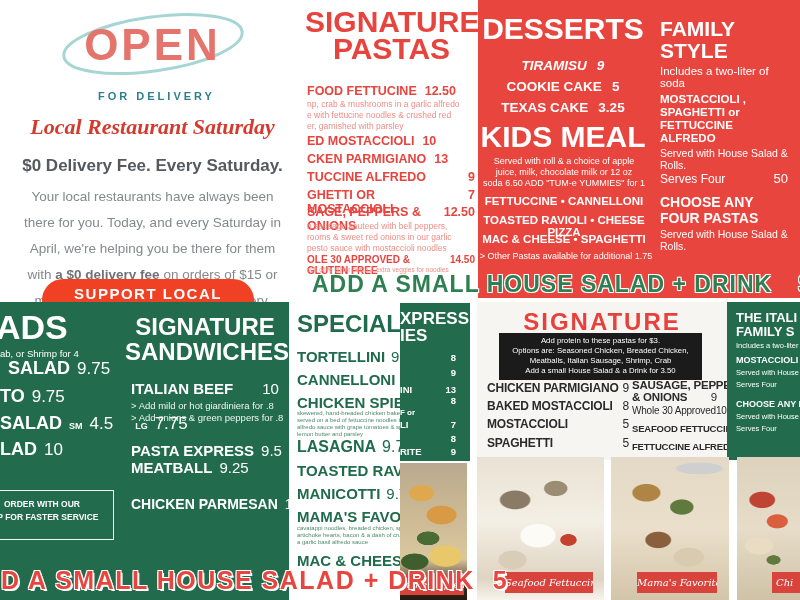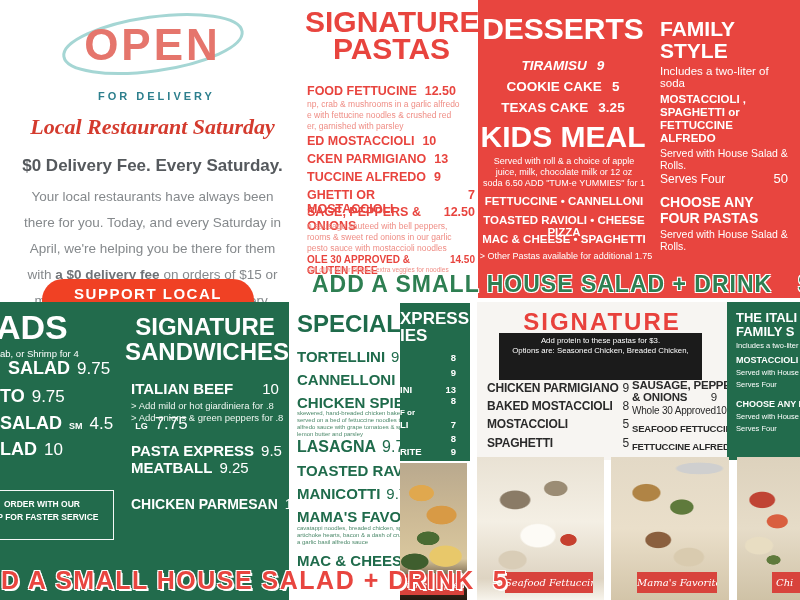--- a/index.html
+++ b/index.html
@@ -153,21 +153,21 @@
         <div>er, garnished with parsley</div>
     </div>
     <div class="pt-item" style="top:134px;">
         <span>ED MOSTACCIOLI</span>
         <span>10</span>
       </div>
     <div class="pt-item" style="top:152px;">
         <span>CKEN PARMIGIANO</span>
         <span>13</span>
       </div>
-    <div class="pt-item" style="top:170px;">
+    <div class="pt-item" style="top:170px;justify-content:space-between;">
         <span>TUCCINE ALFREDO</span>
         <span>9</span>
       </div>
     <div class="pt-item" style="top:188px;">
         <span>GHETTI  OR MOSTACCIOLI</span>
         <span>7</span>
       </div>
     <div class="pt-item" style="top:205px;">
         <span>SAGE, PEPPERS &amp; ONIONS</span>
         <span>12.50</span>
@@ -364,20 +364,22 @@
         <span>RITE</span>
         <span>9</span>
       </div>
   </div>
 
   <div class="panel pastasb">
     <div class="pb-title">SIGNATURE PASTAS</div>
     <div class="pb-box">
       <div>Add protein to these pastas for $3.</div>
       <div>Options are: Seasoned Chicken, Breaded Chicken,</div>
+      <div>Meatballs, Italian Sausage, Shrimp, Crab</div>
+      <div>Add a small House Salad &amp; a Drink for 3.50</div>
     </div>
     <div class="pb-item" style="left:10px;top:79px;width:142px;">
         <span>CHICKEN PARMIGIANO</span>
         <span style="font-weight:400;">9</span>
       </div>
     <div class="pb-item" style="left:10px;top:97px;width:142px;">
         <span>BAKED MOSTACCIOLI</span>
         <span style="font-weight:400;">8</span>
       </div>
     <div class="pb-item" style="left:10px;top:115px;width:142px;">

